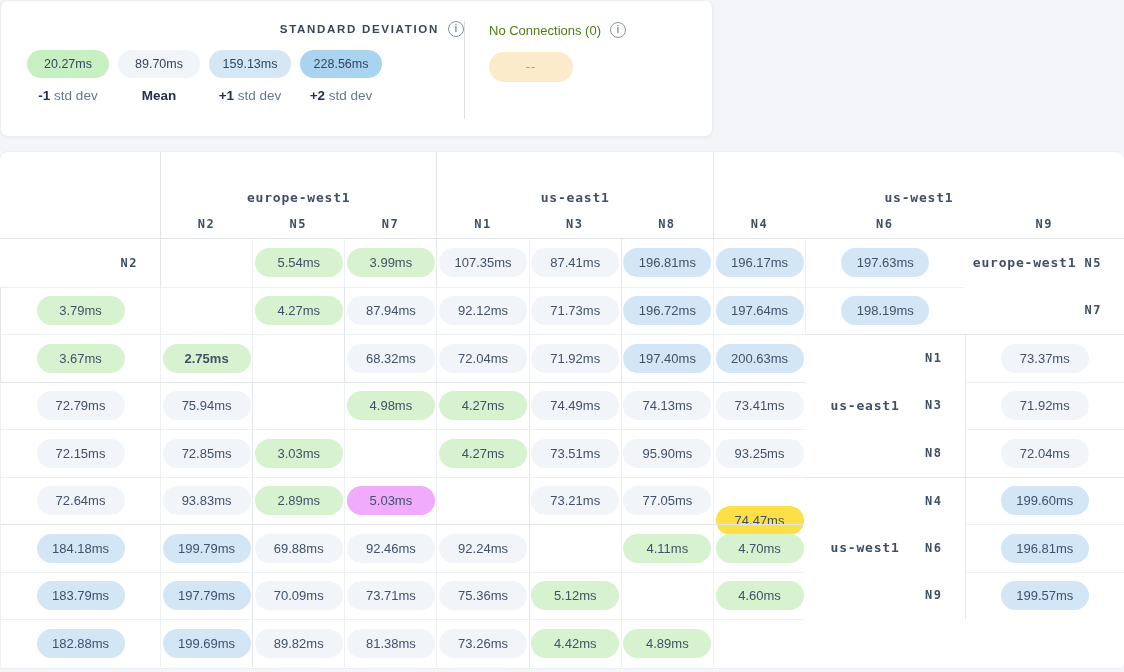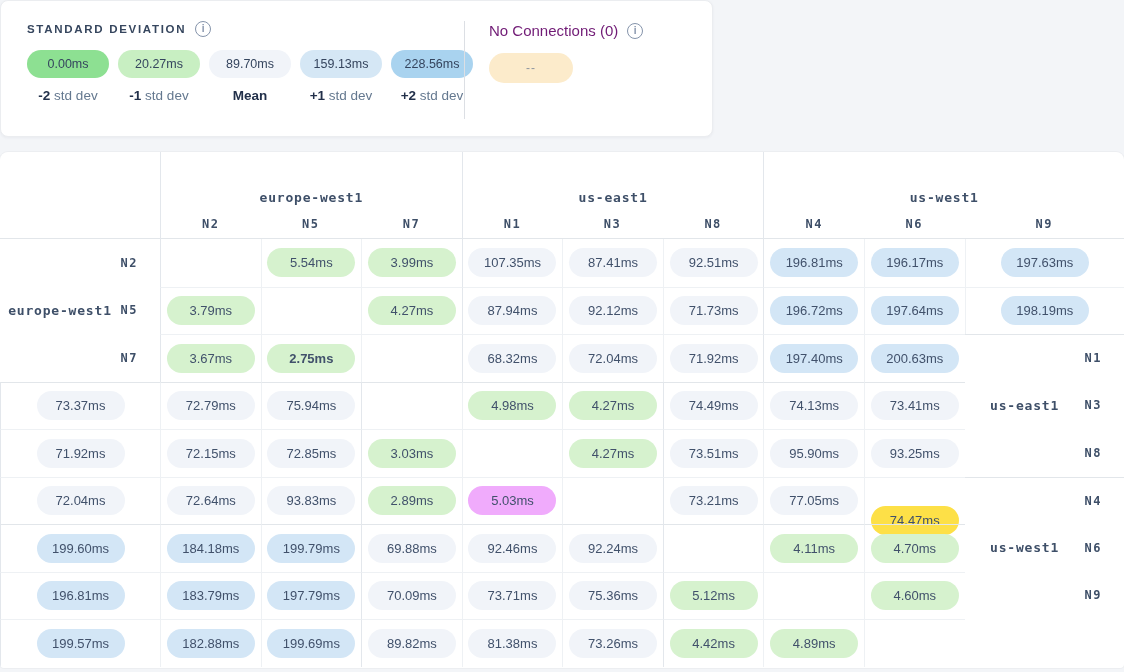--- a/index.html
+++ b/index.html
@@ -15,21 +15,21 @@
   .legend-card {
     position: absolute; left: 0; top: 0;
     width: 713px; height: 137px;
     background: #ffffff;
     border: 1px solid #ebedf0;
     border-radius: 8px;
     box-shadow: 0 1px 3px rgba(30,45,70,0.05);
     display: flex;
   }
   .legend-left { width: 463px; padding: 20px 0 0 26px; }
-  .title-row { display: flex; align-items: center; gap: 9px; margin-bottom: 13px; }
+  .title-row { display: flex; align-items: center; gap: 9px; margin-bottom: 13px; justify-content: flex-end; }
   .legend-title {
     font-size: 11.5px; font-weight: bold; letter-spacing: 1.7px;
     color: #36465e;
   }
   .info-icon {
     width: 16px; height: 16px; border: 1.5px solid #8594ab; border-radius: 50%;
     color: #8594ab; font-size: 10px; line-height: 1; font-weight: bold;
     display: inline-flex; align-items: center; justify-content: center;
     cursor: pointer; flex: 0 0 auto;
   }
@@ -37,21 +37,21 @@
   .legend-stop { display: flex; flex-direction: column; align-items: center; width: 82px; }
   .legend-pill {
     width: 82px; height: 28px; border-radius: 14px;
     display: flex; align-items: center; justify-content: center;
     font-size: 12.5px; color: #35455e;
   }
   .stop-label { margin-top: 10px; font-size: 13.5px; color: #64788f; white-space: nowrap; }
   .stop-label b { color: #22304a; font-weight: bold; }
   .legend-divider { width: 1px; background: #dcdfe4; margin: 20px 0 17px 0; }
   .legend-right { padding: 21px 0 0 24px; }
-  .noconn-label { font-size: 15px; color: #701a75; }
+  .noconn-label { font-size: 13px; color: #4d7c0f; }
   .noconn-pill {
     margin-top: 14px; width: 84px; height: 30px; border-radius: 15px;
     display: flex; align-items: center; justify-content: center;
     font-size: 12px; letter-spacing: 1px; color: #8f959e;
   }
 
   
   .matrix-card {
     position: absolute; left: 0; top: 152px;
     width: 1124px; height: 516px;
@@ -90,24 +90,20 @@
 </head>
 <body>
 
 <div class="legend-card">
   <div class="legend-left">
     <div class="title-row">
       <span class="legend-title">STANDARD DEVIATION</span>
       <span class="info-icon">i</span>
     </div>
     <div class="legend-stops">
-        <div class="legend-stop">
-          <div class="legend-pill" style="background: rgb(141, 224, 146);">0.00ms</div>
-          <div class="stop-label"><b>-2</b> std dev</div>
-        </div>
         <div class="legend-stop">
           <div class="legend-pill" style="background: rgb(200, 239, 194);">20.27ms</div>
           <div class="stop-label"><b>-1</b> std dev</div>
         </div>
         <div class="legend-stop">
           <div class="legend-pill" style="background: rgb(241, 244, 249);">89.70ms</div>
           <div class="stop-label"><b>Mean</b></div>
         </div>
         <div class="legend-stop">
           <div class="legend-pill" style="background: rgb(213, 231, 245);">159.13ms</div>
@@ -154,23 +150,20 @@
       </div>
       <div class="cell bl-light">
         <div class="pill" style="background: rgb(214, 242, 206);">3.99ms</div>
       </div>
       <div class="cell bl-strong">
         <div class="pill" style="background: rgb(241, 244, 249);">107.35ms</div>
       </div>
       <div class="cell bl-light">
         <div class="pill" style="background: rgb(241, 244, 249);">87.41ms</div>
       </div>
-      <div class="cell bl-light">
-        <div class="pill" style="background: rgb(241, 244, 249);">92.51ms</div>
-      </div>
       <div class="cell bl-strong">
         <div class="pill" style="background: rgb(211, 230, 246);">196.81ms</div>
       </div>
       <div class="cell bl-light">
         <div class="pill" style="background: rgb(211, 230, 246);">196.17ms</div>
       </div>
       <div class="cell bl-light">
         <div class="pill" style="background: rgb(211, 230, 246);">197.63ms</div>
       </div>
       <div class="label-cell">

